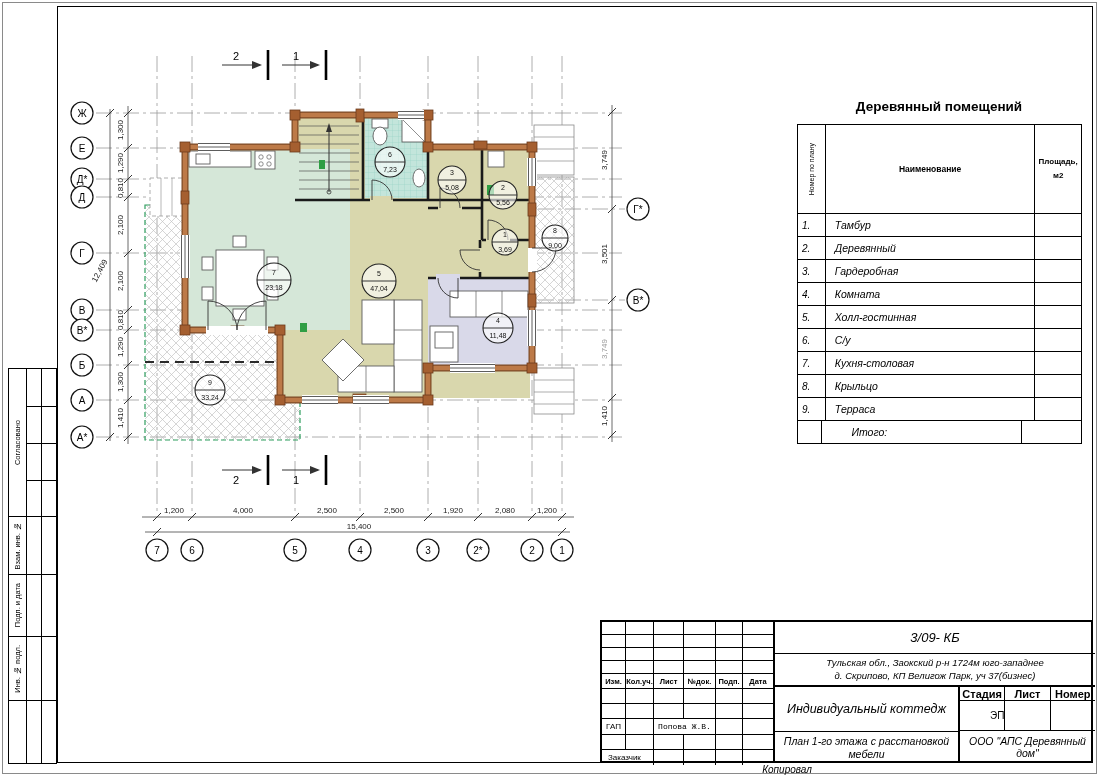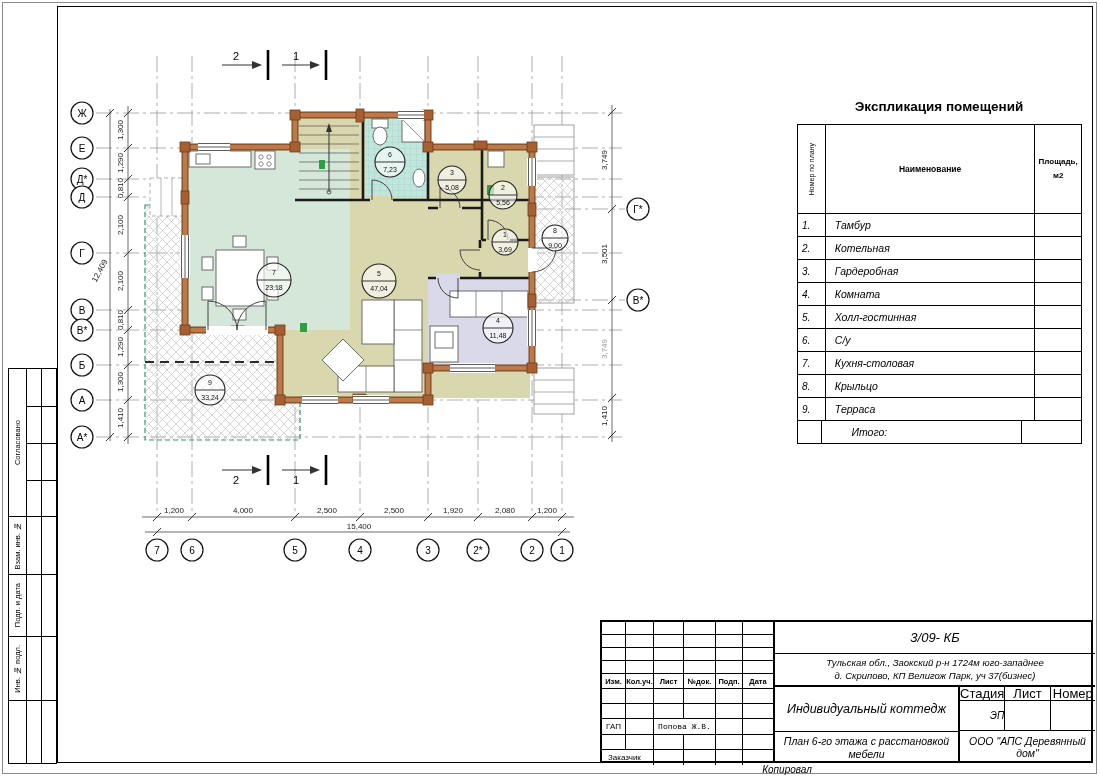--- a/index.html
+++ b/index.html
@@ -41,24 +41,24 @@
   .tb-row{display:flex;box-sizing:border-box;border-bottom:1px solid #000;}
   .tb-cell{box-sizing:border-box;border-right:1px solid #000;font-size:7.5px;display:flex;align-items:center;justify-content:center;overflow:hidden;white-space:nowrap;}
   .tb-cell:last-child{border-right:none;}
   .tb-right{position:absolute;left:173px;top:0;width:320px;height:100%;box-sizing:border-box;}
   .tb-code{height:32px;border-bottom:1px solid #000;display:flex;align-items:center;justify-content:center;font-size:13px;font-style:italic;box-sizing:border-box;}
   .tb-addr{height:33px;border-bottom:2px solid #000;display:flex;flex-direction:column;align-items:center;justify-content:center;font-size:9.5px;font-style:italic;line-height:1.3;box-sizing:border-box;}
   .tb-main{position:relative;height:76px;}
   .tb-proj{position:absolute;left:0;top:0;width:185px;height:45px;border-right:2px solid #000;border-bottom:1.5px solid #000;display:flex;align-items:center;justify-content:center;font-size:12.5px;font-style:italic;box-sizing:border-box;}
   .tb-draw{position:absolute;left:0;top:45px;width:185px;height:31px;border-right:2px solid #000;display:flex;flex-direction:column;align-items:center;justify-content:center;font-size:10.5px;font-style:italic;line-height:1.15;box-sizing:border-box;}
   .tb-slh{position:absolute;left:185px;top:0;width:135px;height:14px;display:flex;box-sizing:border-box;border-bottom:1px solid #000;}
-  .tb-slc{flex:1;border-right:1px solid #000;font-size:13px;display:flex;align-items:center;justify-content:center;box-sizing:border-box;}
+  .tb-slc{flex:1;border-right:1px solid #000;font-size:11px;display:flex;align-items:center;justify-content:center;box-sizing:border-box;font-weight:bold;}
   .tb-slc:last-child{border-right:none;}
   .tb-slv{position:absolute;left:185px;top:14px;width:135px;height:30px;display:flex;box-sizing:border-box;border-bottom:1.5px solid #000;}
-  .tb-slvc{flex:1;border-right:1px solid #000;font-size:10px;font-style:italic;display:flex;align-items:center;justify-content:center;box-sizing:border-box;margin-left:30px;}
+  .tb-slvc{flex:1;border-right:1px solid #000;font-size:10px;display:flex;align-items:center;justify-content:center;box-sizing:border-box;margin-left:30px;}
   .tb-slvc:last-child{border-right:none;}
   .tb-comp{position:absolute;left:185px;top:44px;width:135px;height:32px;display:flex;flex-direction:column;align-items:center;justify-content:center;font-size:10.5px;font-style:italic;line-height:1.15;box-sizing:border-box;}
   .copied{left:737px;top:764px;width:100px;text-align:center;font-size:10px;font-style:italic;}
 
   
   .dim{font-size:8px;fill:#222;}
   .dimg{fill:#9a9a9a;}
   .axt{font-size:10px;fill:#000;text-anchor:middle;}
   .sec{font-size:11px;fill:#000;text-anchor:middle;}
   .rmc circle{fill:rgba(255,255,255,.62);stroke:#222;stroke-width:1.1;}
@@ -115,42 +115,42 @@
       </div>
   </div>
   <div class="ss-block" style="height:62px;border-bottom:none;">
     <div class="ss-label"></div>
     <div class="ss-cells">
         <div class="ss-vline"></div>
       </div>
   </div>
 </div>
 
-<div class="abs exp-title">Экспликация помещений</div>
+<div class="abs exp-title">Деревянный помещений</div>
 <div class="abs exp-table">
   <div class="exp-head">
     <div class="exp-hc exp-cnum">
         <span class="vtext" style="font-size:7px;">Номер по плану</span>
       </div>
     <div class="exp-hc exp-cname">
         <span>Наименование</span>
       </div>
     <div class="exp-hc exp-carea">
       <span>Площадь,</span>
       <span>м2</span>
     </div>
   </div>
   <div class="exp-row">
       <div class="exp-rnum">1.</div>
       <div class="exp-rname">Тамбур</div>
       <div class="exp-rarea"></div>
     </div>
   <div class="exp-row">
       <div class="exp-rnum">2.</div>
-      <div class="exp-rname">Котельная</div>
+      <div class="exp-rname">Деревянный</div>
       <div class="exp-rarea"></div>
     </div>
   <div class="exp-row">
       <div class="exp-rnum">3.</div>
       <div class="exp-rname">Гардеробная</div>
       <div class="exp-rarea"></div>
     </div>
   <div class="exp-row">
       <div class="exp-rnum">4.</div>
       <div class="exp-rname">Комната</div>
@@ -621,21 +621,21 @@
   </div>
   <div class="tb-right">
     <div class="tb-code">3/09- КБ</div>
     <div class="tb-addr">
       <span>Тульская обл., Заокский р-н 1724м юго-западнее</span>
       <span>д. Скрипово, КП Велигож Парк, уч 37(бизнес)</span>
     </div>
     <div class="tb-main">
       <div class="tb-proj">Индивидуальный коттедж</div>
       <div class="tb-draw">
-        <span>План 6-го этажа с расстановкой</span>
+        <span>План 1-го этажа с расстановкой</span>
         <span>мебели</span>
       </div>
       <div class="tb-slh">
         <div class="tb-slc">Стадия</div>
         <div class="tb-slc">Лист</div>
         <div class="tb-slc">Номер</div>
       </div>
       <div class="tb-slv">
         <div class="tb-slvc">ЭП</div>
         <div class="tb-slvc"></div>

